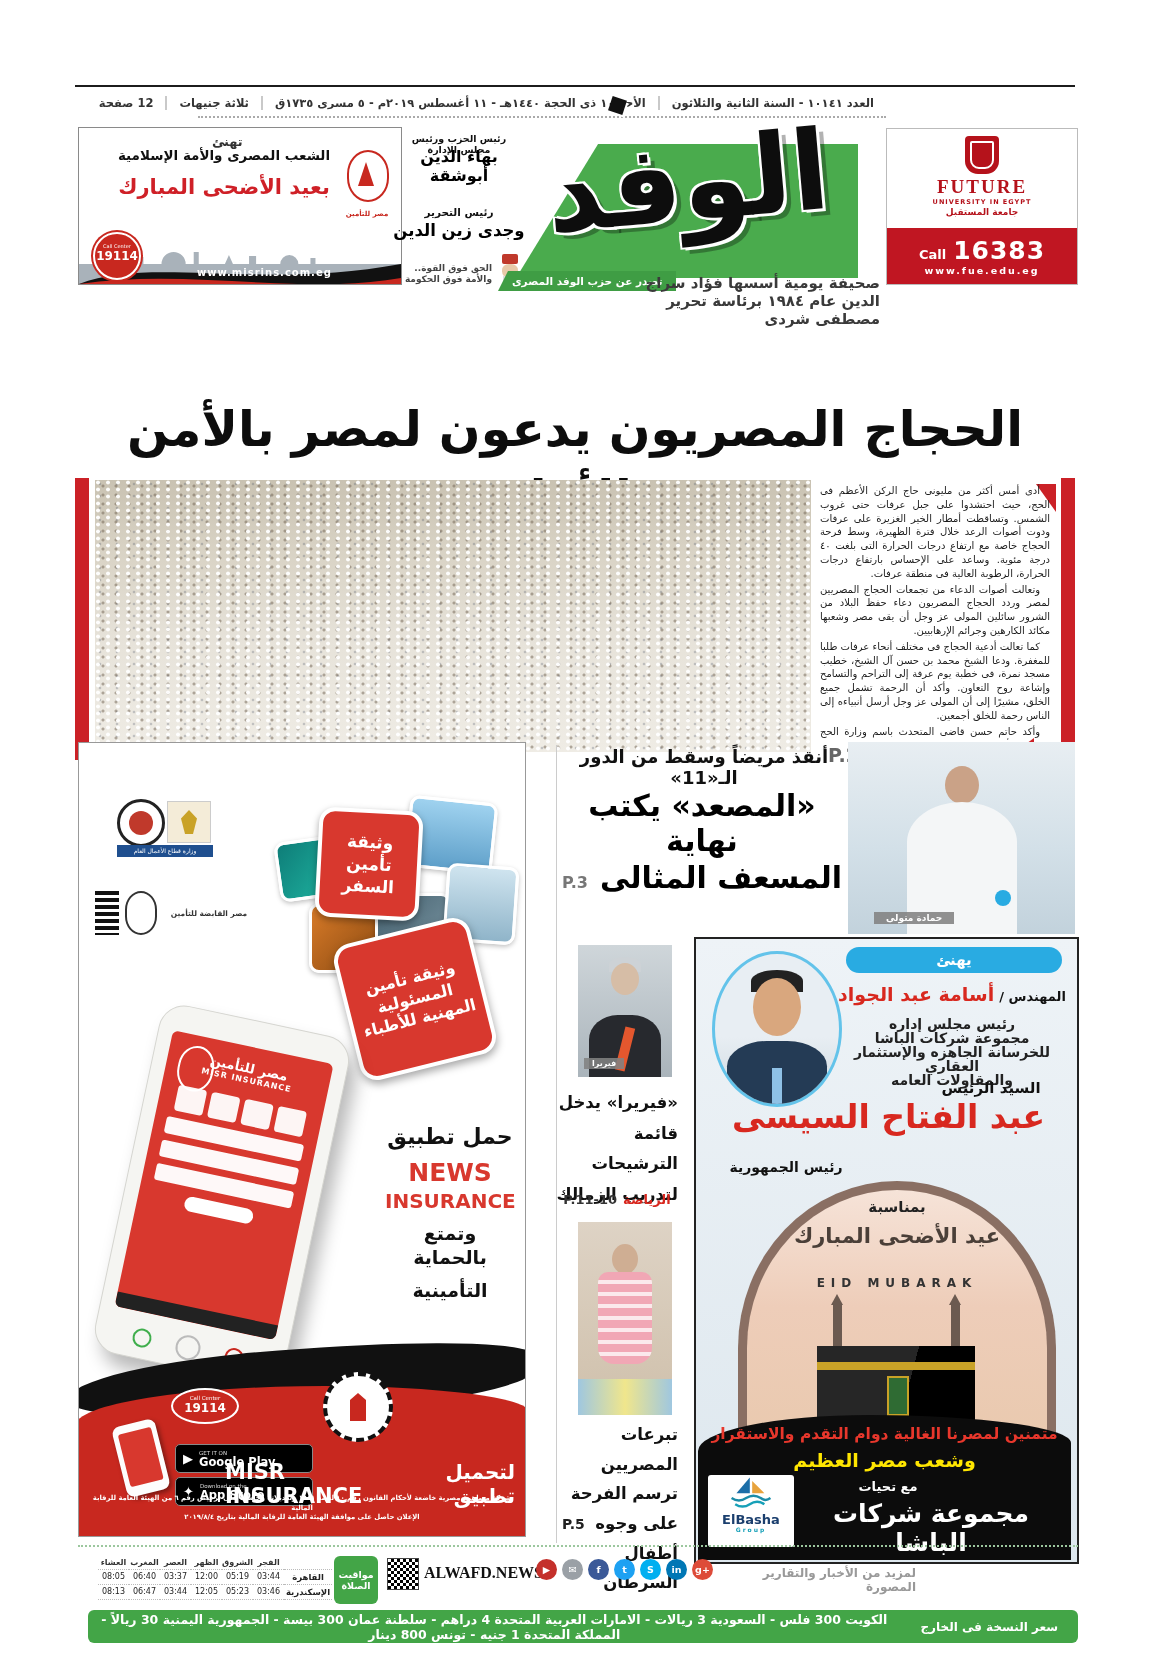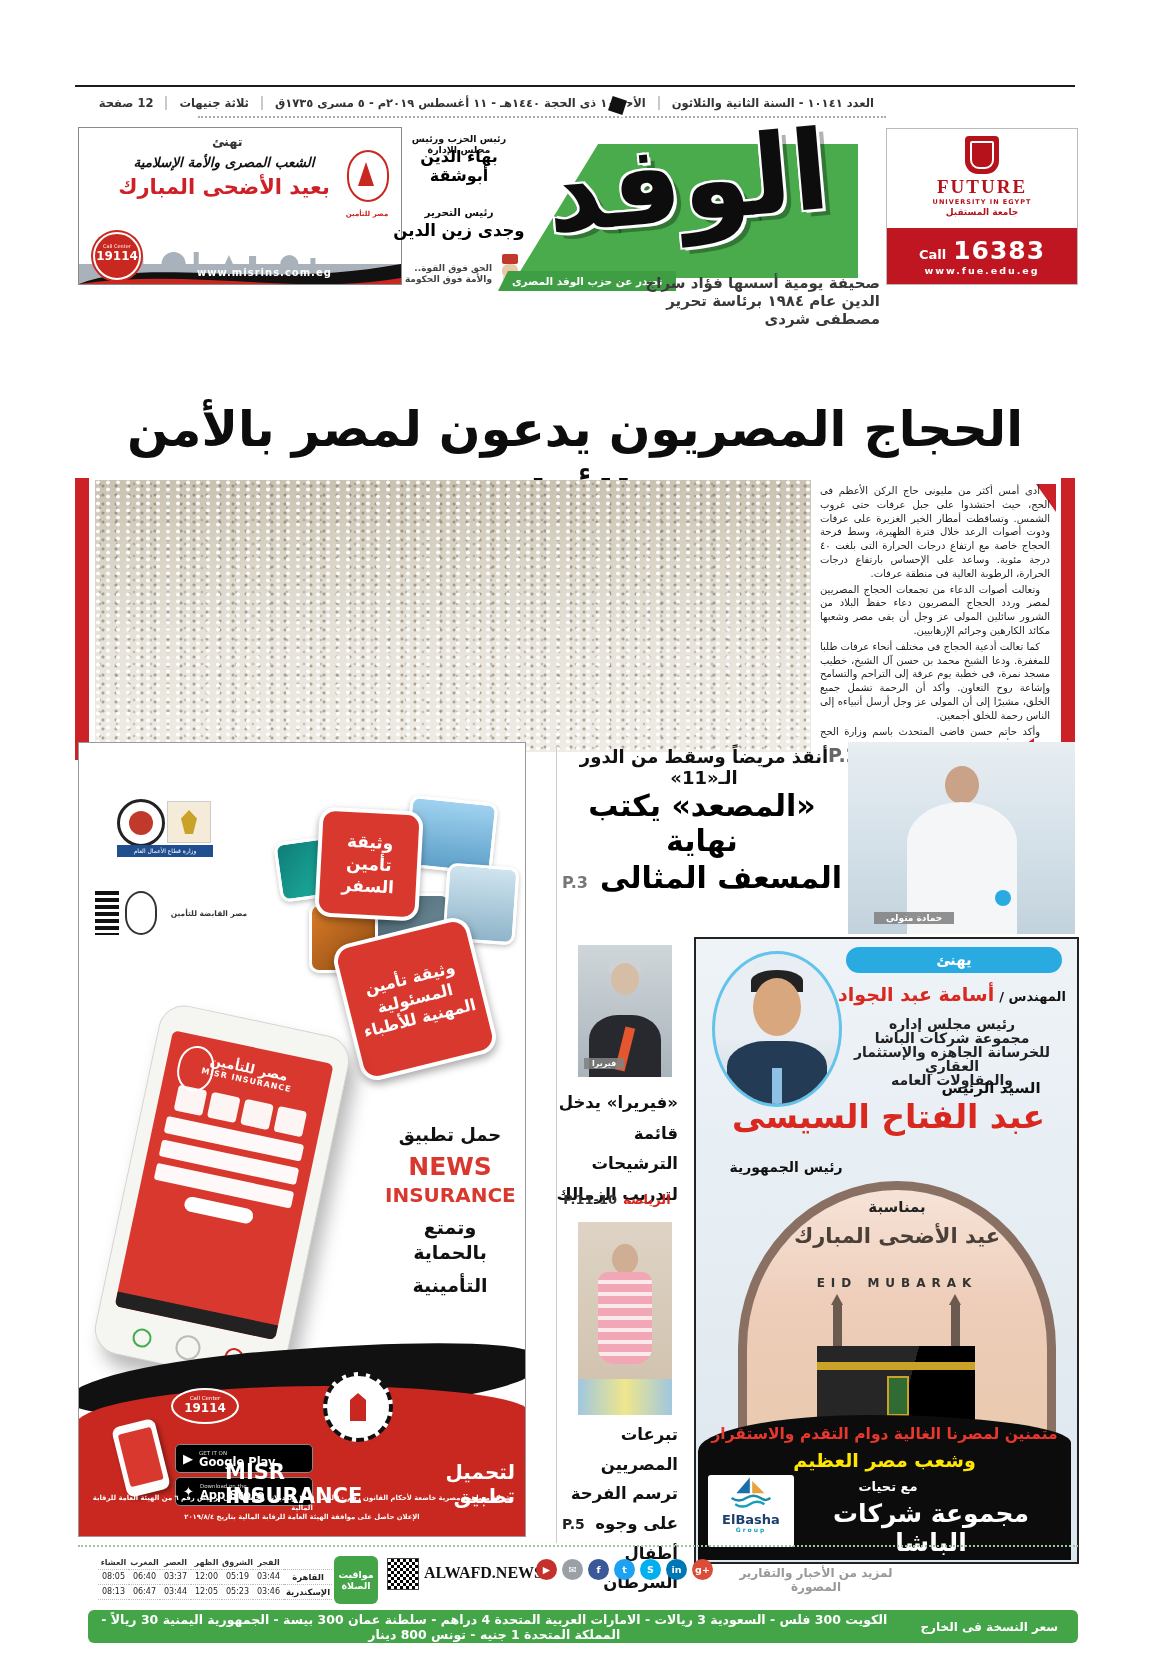--- a/index.html
+++ b/index.html
@@ -11,21 +11,21 @@
   
   #top-rule{left:75px;top:85px;width:1000px;height:2px;background:#1c1c1c;}
   #info-row{left:198px;top:92px;width:688px;height:22px;direction:rtl;display:flex;
             align-items:center;font-size:11.5px;font-weight:700;color:#333;}
   #info-row .seg{padding:0 12px;border-left:2px solid #c9c9c9;white-space:nowrap;}
   #info-row .seg:last-child{border-left:none;}
   #dotted-1{left:198px;top:116px;width:688px;border-top:2px dotted #aaa;}
   
   #eid-ad{left:78px;top:127px;width:322px;height:156px;border:1px solid #8a8a8a;background:#fff;overflow:hidden;}
   #ead-g1{left:90px;top:6px;width:160px;font-size:13px;font-weight:700;color:#333;margin-left:43px;}
-  #ead-g2{left:30px;top:26px;width:230px;font-size:13.5px;font-weight:700;color:#111;font-style:italic;}
+  #ead-g2{left:30px;top:19px;width:230px;font-size:13.5px;font-weight:700;color:#111;}
   #ead-g3{left:20px;top:47px;width:250px;font-size:21px;font-weight:700;color:#cf2027;}
   #ead-emblem{right:12px;top:22px;width:44px;height:56px;}
   .ead-oval{position:absolute;left:2px;top:0;width:38px;height:48px;border:2px solid #c8281f;border-radius:50%/46%;background:#fff;}
   .ead-mark{position:absolute;left:13px;top:12px;width:16px;height:24px;background:#c8281f;clip-path:polygon(50% 0,100% 100%,0 100%);}
   #ead-company{right:2px;top:82px;width:64px;font-size:7px;font-weight:700;color:#c8281f;text-align:center;}
   #ead-skyline{left:0;bottom:0;width:100%;height:64px;}
   #ead-url{left:118px;bottom:6px;font-size:10px;font-weight:700;color:#fff;letter-spacing:1px;}
   #ead-call{left:14px;bottom:4px;width:44px;height:44px;border-radius:50%;background:#c8281f;border:2px solid #fff;
             box-shadow:0 0 0 2px #c8281f;color:#fff;text-align:center;}
   #ead-call .cl{font-size:5px;margin-top:9px;}
@@ -119,21 +119,21 @@
   #ps-btnrow{display:flex;gap:5px;justify-content:center;margin-top:14px;}
   .ps-btn{width:29px;height:26px;background:#fff;border-radius:4px;opacity:.95;}
   .ps-bar{height:17px;background:#fff;border-radius:3px;margin:7px 12px 0;opacity:.97;}
   #ps-pill{width:70px;height:15px;background:#fff;border-radius:8px;margin:9px auto 0;}
   #ps-foot{position:absolute;bottom:0;left:0;width:100%;height:15px;background:#222;}
   .ph-dot{position:absolute;bottom:11px;width:15px;height:15px;border-radius:50%;}
   #phd-1{left:38px;border:2px solid #3fae4c;}
   #phd-2{left:82px;width:21px;height:21px;bottom:8px;border:2px solid #bbb;}
   #phd-3{left:132px;border:2px solid #c8281f;}
   #ins-promo{left:306px;top:380px;width:130px;text-align:center;}
-  .promo-ar{font-size:18px;font-weight:700;color:#111;direction:rtl;line-height:1.3;}
+  .promo-ar{font-size:22px;font-weight:700;color:#111;direction:rtl;line-height:1.3;}
   .promo-en1{font-size:25px;font-weight:700;color:#d8382e;margin-top:6px;}
   .promo-en2{font-size:20px;font-weight:700;color:#d8382e;margin-top:2px;}
   .promo-ar2{font-size:19px;font-weight:700;color:#111;direction:rtl;margin-top:8px;line-height:1.3;}
   #ins-wave-black{left:-12px;top:606px;width:470px;height:64px;background:#111;border-radius:50% 50% 45% 55%/60% 40% 50% 50%;transform:rotate(-4deg);}
   #ins-bottom{left:-4px;bottom:0;width:454px;height:150px;background:#c8281f;border-radius:55% 45% 0 0/40px 26px;}
   #ins-call-badge{position:absolute;left:96px;top:2px;width:64px;height:32px;border:2px solid #fff;border-radius:50%;
                   background:#c8281f;color:#fff;text-align:center;}
   #ins-call-badge .cl{font-size:5.5px;margin-top:5px;}
   #ins-call-badge .cn{font-size:12px;font-weight:700;}
   #ins-phone-mini{position:absolute;left:44px;top:36px;width:44px;height:72px;background:#fdfdfd;border-radius:8px;
@@ -239,21 +239,21 @@
   #prayer-badge{left:334px;top:1556px;width:40px;height:44px;background:#43a547;border-radius:6px;color:#fff;
                 font-size:9.5px;font-weight:700;text-align:center;line-height:11px;display:flex;align-items:center;
                 justify-content:center;padding:2px;direction:rtl;}
   #qr{left:387px;top:1558px;width:30px;height:30px;background:repeating-conic-gradient(#000 0 25%,#fff 0 50%) 0 0/6px 6px;border:1px solid #444;}
   #site-name{left:424px;top:1564px;font-family:"Liberation Serif",serif;font-size:16px;font-weight:700;color:#111;}
   #social{left:536px;top:1559px;display:flex;gap:5px;}
   .soc{width:21px;height:21px;border-radius:50%;color:#fff;font-size:9.5px;font-weight:700;display:flex;
        align-items:center;justify-content:center;}
   .s-yt{background:#c4302b;} .s-em{background:#9aa0a6;} .s-fb{background:#3b5998;} .s-tw{background:#1da1f2;}
   .s-sk{background:#00aff0;} .s-li{background:#0077b5;} .s-gp{background:#dd4b39;}
-  #more-news{left:716px;top:1566px;width:200px;font-size:12px;font-weight:700;color:#999;direction:rtl;text-align:center;}
+  #more-news{left:716px;top:1566px;width:200px;font-size:12px;font-weight:700;color:#999;direction:rtl;}
   #price-bar{left:88px;top:1610px;width:990px;height:33px;background:#43a547;border-radius:6px;color:#fff;
              display:flex;direction:rtl;align-items:center;}
   #price-label{padding:0 20px;font-size:12px;font-weight:700;white-space:nowrap;}
   #price-values{flex:1;text-align:center;font-size:12.5px;font-weight:700;}
 </style>
 </head>
 <body>
 
 <div id="page">
 

